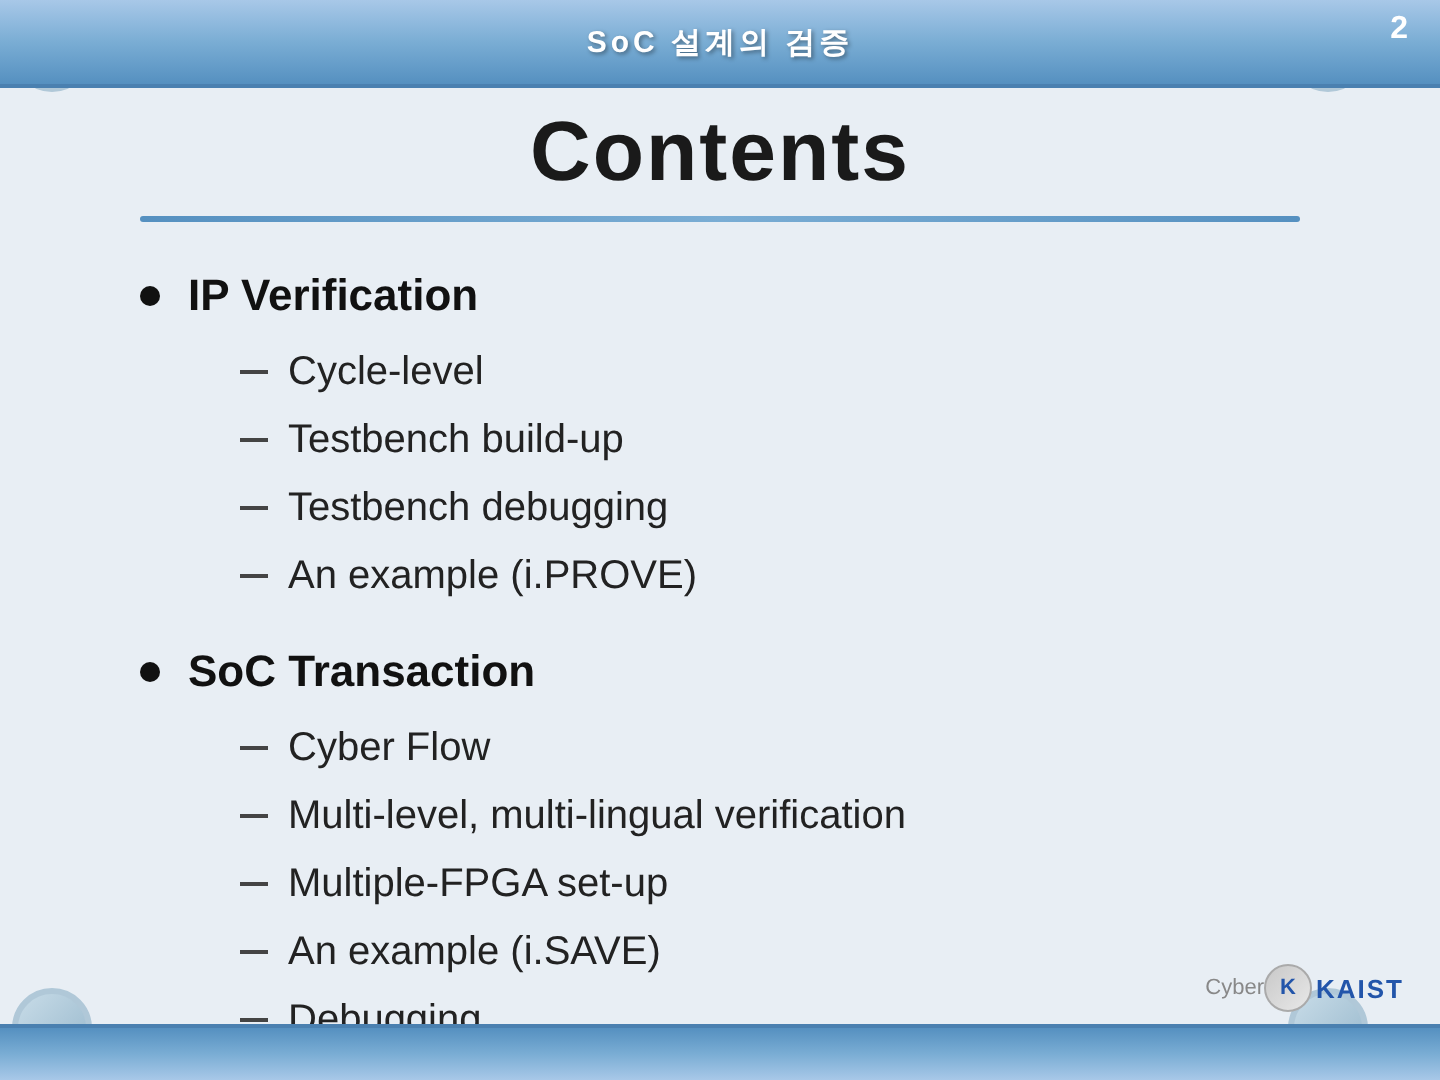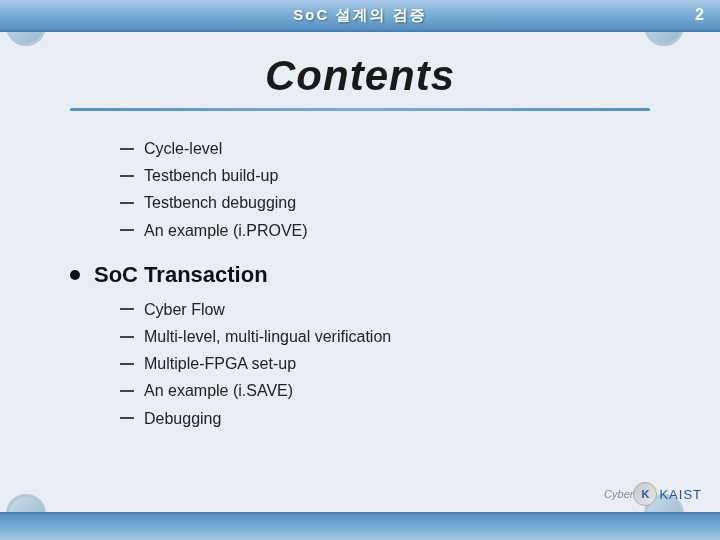--- a/index.html
+++ b/index.html
@@ -19,21 +19,21 @@
       background: #e8eef4;
       position: relative;
     }
 
     
     .top-bar {
       position: absolute;
       top: 0;
       left: 0;
       right: 0;
-      height: 32px;
+      height: 44px;
       background: linear-gradient(180deg, #a8c8e8 0%, #7aadd4 50%, #5590c0 100%);
       display: flex;
       align-items: center;
       justify-content: center;
       border-bottom: 2px solid #4a80b0;
     }
 
     .top-bar-title {
       color: white;
       font-size: 15px;
@@ -75,21 +75,20 @@
       align-items: center;
     }
 
     .slide-title {
       font-size: 42px;
       font-weight: bold;
       color: #1a1a1a;
       margin-top: 14px;
       margin-bottom: 8px;
       letter-spacing: 1px;
-      font-style: italic;
     }
 
     .title-underline {
       width: 580px;
       height: 3px;
       background: linear-gradient(90deg, #5590c0, #7aadd4, #5590c0);
       border-radius: 2px;
     }
 
     
@@ -122,21 +121,21 @@
       flex-shrink: 0;
     }
 
     .sub-items {
       margin-left: 50px;
     }
 
     .sub-item {
       display: flex;
       align-items: center;
-      font-size: 16px;
+      font-size: 20px;
       color: #222;
       line-height: 1.7;
     }
 
     .dash {
       width: 14px;
       height: 2px;
       background: #444;
       margin-right: 10px;
       flex-shrink: 0;
@@ -158,26 +157,25 @@
       position: absolute;
       bottom: 34px;
       right: 18px;
       display: flex;
       align-items: center;
     }
 
     .logo-text-cyber {
       font-size: 11px;
       color: #888;
-      font-style: italic;
     }
 
     .logo-kaist {
       font-size: 13px;
-      font-weight: normal;
+      font-weight: bold;
       color: #2255aa;
       letter-spacing: 1px;
     }
 
     .logo-k-circle {
       width: 24px;
       height: 24px;
       border-radius: 50%;
       background: linear-gradient(135deg, #c8c8c8 0%, #e8e8e8 100%);
       border: 1px solid #aaa;
@@ -206,20 +204,24 @@
   </div>
 
   <div class="slide-title-area">
     <div class="slide-title">Contents</div>
     <div class="title-underline"></div>
   </div>
 
   <div class="content-area">
 
     <div class="bullet-section">
+      <div class="bullet-main">
+        <div class="bullet-dot"></div>
+        <span>IP Verification</span>
+      </div>
       <div class="sub-items">
         <div class="sub-item">
           <div class="dash"></div>
           <span>Cycle-level</span>
         </div>
         <div class="sub-item">
           <div class="dash"></div>
           <span>Testbench build-up</span>
         </div>
         <div class="sub-item">

